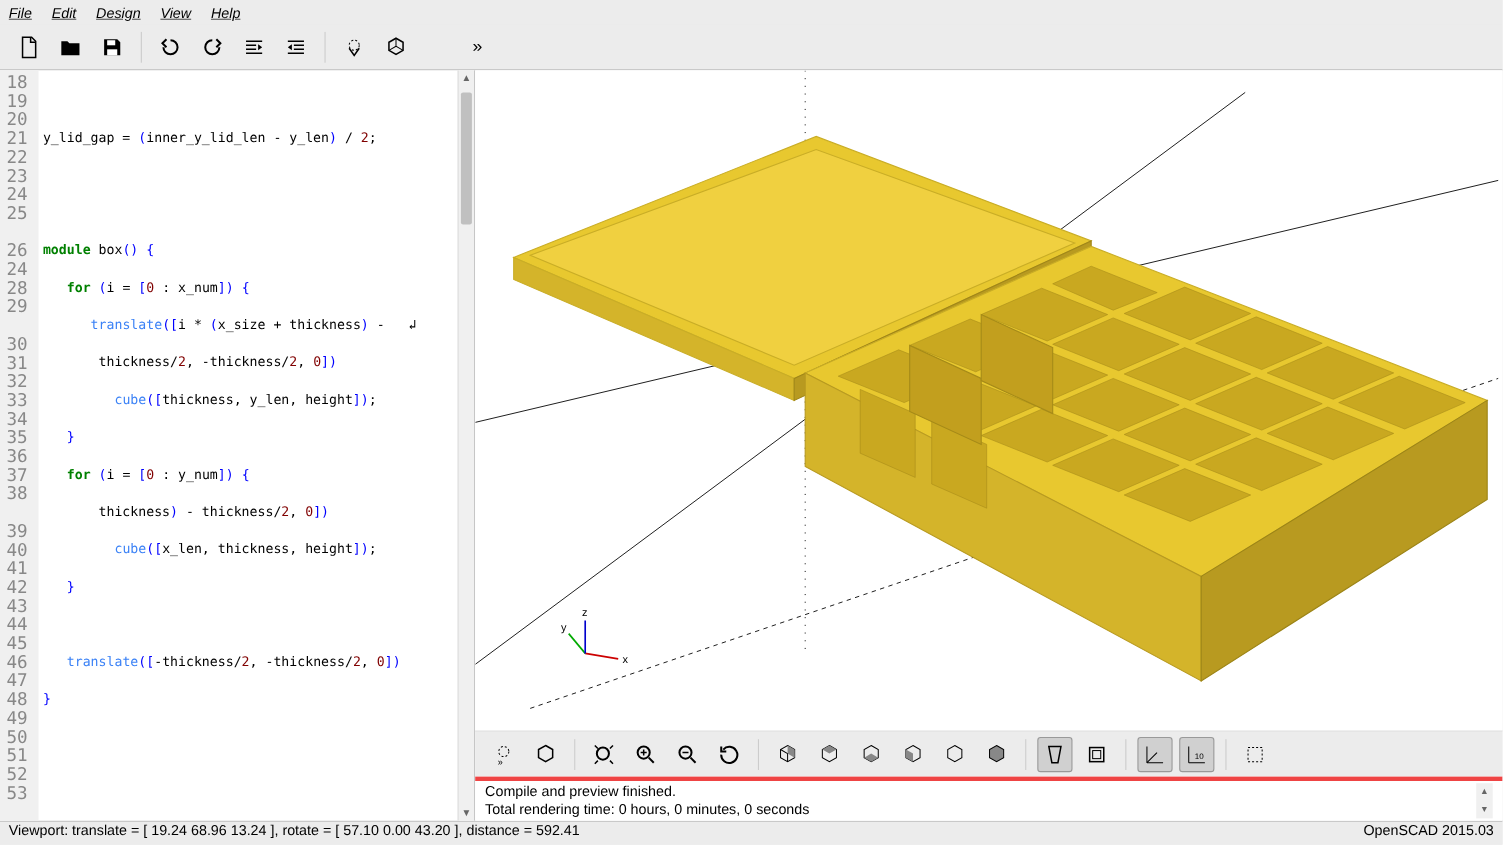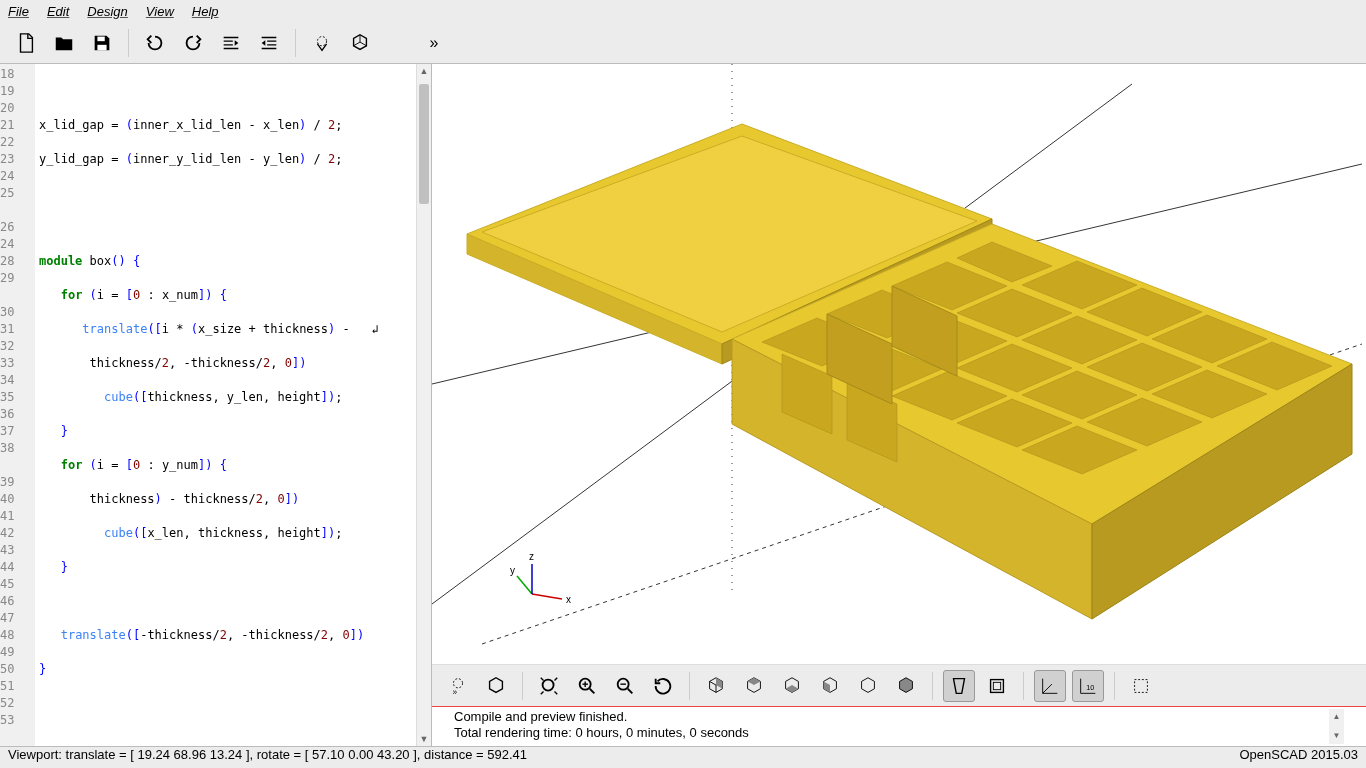--- a/index.html
+++ b/index.html
@@ -5,34 +5,34 @@
 * { box-sizing: border-box; margin: 0; padding: 0; }
 body { font-family: sans-serif; font-size: 13px; background: #ececec; width: 1366px; height: 768px; overflow: hidden; position: relative; }
 .menubar { height: 22px; background: #ececec; display: flex; align-items: center; padding: 0 8px; gap: 18px; font-style: italic; }
 .menubar span { text-decoration: underline; text-decoration-color: #555; cursor: default; }
 .toolbar { height: 42px; background: #ececec; border-bottom: 1px solid #bbb; display: flex; align-items: center; padding: 0 10px; gap: 6px; }
 .tbtn { width: 32px; height: 32px; display: flex; align-items: center; justify-content: center; border-radius: 3px; }
 .tbtn svg { width: 22px; height: 22px; }
 .sep { width: 1px; height: 28px; background: #ccc; margin: 0 4px; }
 .main { display: flex; height: 682px; }
 .editor { width: 432px; background: #fff; border-right: 1px solid #bbb; position: relative; display: flex; }
-.gutter { width: 35px; background: #f0f0f0; font-family: monospace; font-size: 12px; color: #888; text-align: left; padding-right: 4px; padding-top: 2px; line-height: 17px; }
+.gutter { width: 35px; background: #f0f0f0; font-family: monospace; font-size: 16px; color: #888; text-align: center; padding-right: 4px; padding-top: 2px; line-height: 17px; }
 .code { flex: 1; font-family: monospace; font-size: 12px; line-height: 17px; padding: 2px 4px; white-space: pre; overflow: hidden; position: relative; }
 .code .kw { color: #008000; font-weight: bold; }
 .code .fn { color: #3b82f6; }
 .code .num { color: #800000; }
 .code .br { color: #0000ff; }
 .scroll-v { width: 15px; background: #f0f0f0; border-left: 1px solid #ddd; position: relative; }
 .scroll-v .thumb { position: absolute; left: 2px; right: 2px; top: 20px; height: 120px; background: #c0c0c0; border-radius: 2px; }
 .scroll-v .arr { position: absolute; left: 2px; right: 2px; height: 14px; display: flex; align-items: center; justify-content: center; font-size: 9px; color: #666; }
 .viewport { flex: 1; background: #fff; position: relative; display: flex; flex-direction: column; }
 .canvas { flex: 1; background: #ffffff; position: relative; overflow: hidden; }
 .vtoolbar { height: 42px; background: #ececec; display: flex; align-items: center; padding: 0 10px; gap: 6px; border-top: 1px solid #ddd; }
 .vtoolbar .tbtn.active { background: #d0d0d0; border: 1px solid #999; }
-.console { height: 40px; background: #fff; border-top: 1px solid #ef4444; padding: 2px 22px; font-size: 13px; line-height: 16px; display: flex; }
+.console { height: 40px; background: #fff; border-top: 4px solid #ef4444; padding: 2px 9px; font-size: 13px; line-height: 16px; display: flex; }
 .console .txt { flex: 1; }
 .console .sv { width: 15px; background: #f0f0f0; position: relative; }
 .statusbar { height: 22px; background: #ececec; border-top: 1px solid #bbb; display: flex; align-items: flex-start; padding: 0 8px; font-size: 13px; justify-content: space-between; }
 </style>
 </head>
 <body>
 
 <div class="menubar">
   <span>File</span>
   <span>Edit</span>
@@ -140,21 +140,20 @@
         <div>47</div>
         <div>48</div>
         <div>49</div>
         <div>50</div>
         <div>51</div>
         <div>52</div>
         <div>53</div>
     </div>
     <div class="code">
 <div>&nbsp;</div>
-<div>x_lid_gap = <span class="br">(</span>inner_x_lid_len - x_len<span class="br">)</span> / <span class="num">2</span>;</div>
 <div>y_lid_gap = <span class="br">(</span>inner_y_lid_len - y_len<span class="br">)</span> / <span class="num">2</span>;</div>
 <div>&nbsp;</div>
 <div>&nbsp;</div>
 <div><span class="kw">module</span> box<span class="br">()</span> <span class="br">{</span></div>
 <div>   <span class="kw">for</span> <span class="br">(</span>i = <span class="br">[</span><span class="num">0</span> : x_num<span class="br">])</span> <span class="br">{</span></div>
 <div>      <span class="fn">translate</span><span class="br">([</span>i * <span class="br">(</span>x_size + thickness<span class="br">)</span> -   ↲</div>
 <div>       thickness/<span class="num">2</span>, -thickness/<span class="num">2</span>, <span class="num">0</span><span class="br">])</span></div>
 <div>         <span class="fn">cube</span><span class="br">([</span>thickness, y_len, height<span class="br">])</span>;</div>
 <div>   <span class="br">}</span></div>
 <div>   <span class="kw">for</span> <span class="br">(</span>i = <span class="br">[</span><span class="num">0</span> : y_num<span class="br">])</span> <span class="br">{</span></div>

